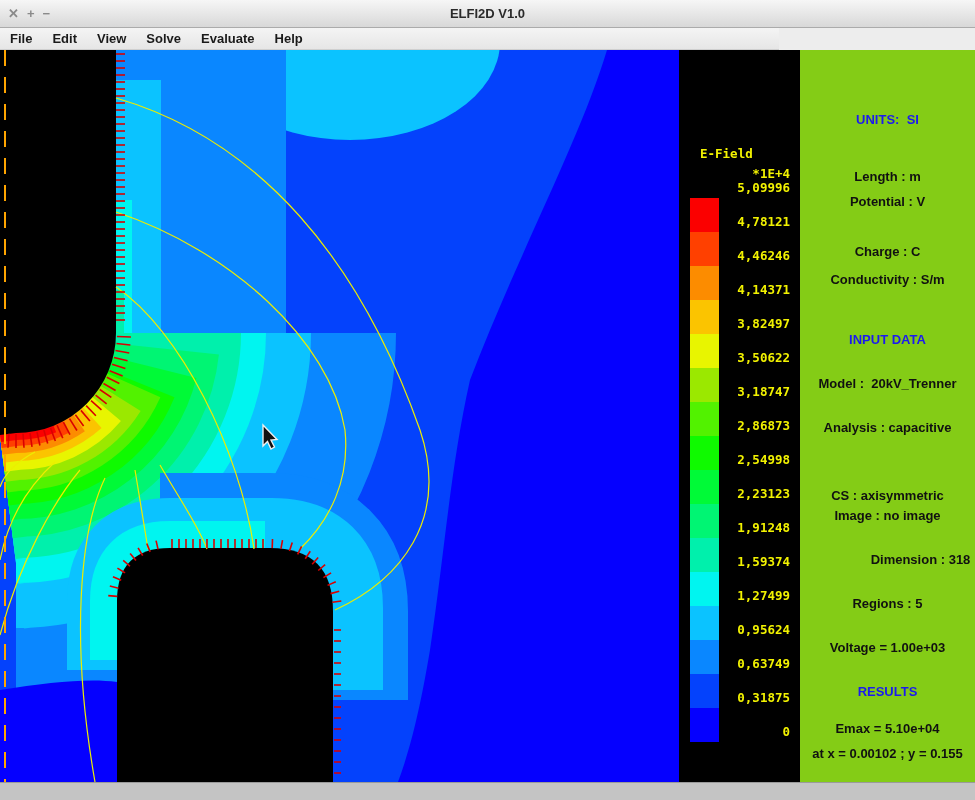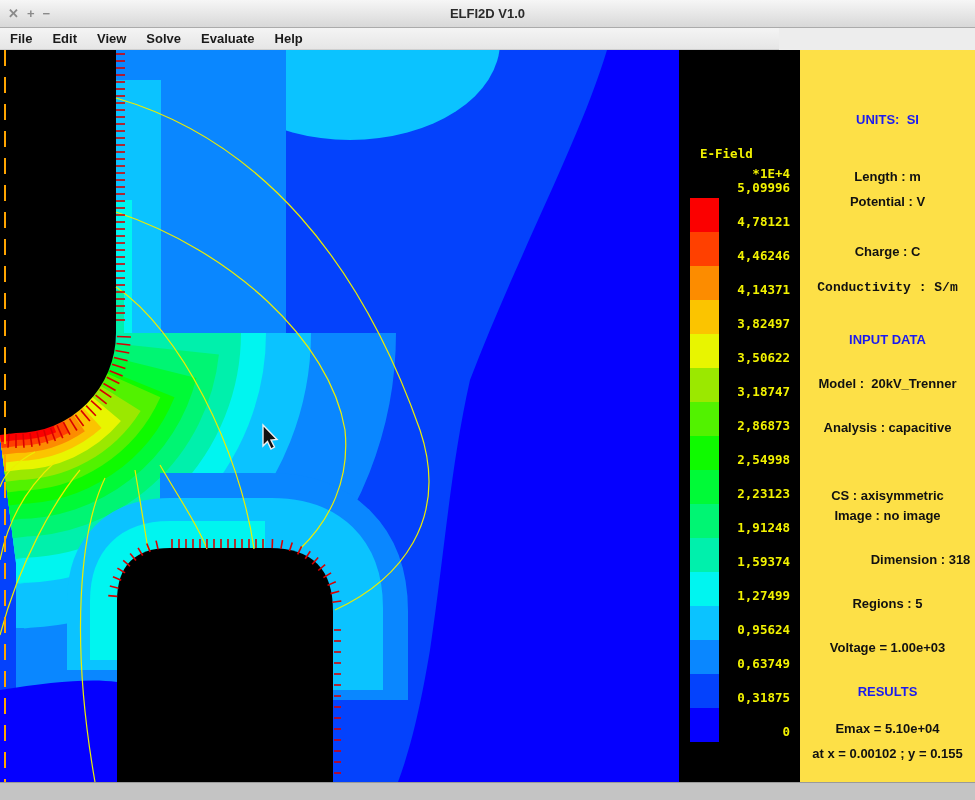--- a/index.html
+++ b/index.html
@@ -14,21 +14,21 @@
     line-height:28px;font-size:13px;font-weight:bold;color:#2A2A2A;}
   
   #menubar{position:absolute;left:0;top:28px;width:779px;height:22px;
     background:linear-gradient(#F4F4F4,#E6E6E6);border-bottom:1px solid #CFCFCF;
     box-sizing:border-box;display:flex;align-items:center;padding-left:8px;}
   .menu-item{font-size:13px;font-weight:bold;color:#1A1A1A;padding:0 10px;line-height:21px;}
   .menu-item:first-child{padding-left:2px;}
   
   #fieldwrap{position:absolute;left:0;top:50px;width:824px;height:732px;}
   
-  #panel{position:absolute;left:800px;top:50px;width:175px;height:732px;background:#fde047;}
+  #panel{position:absolute;left:800px;top:50px;width:175px;height:732px;background:#84cc16;}
   .panel-row{position:absolute;left:0;width:175px;height:18px;line-height:18px;
     text-align:center;font-size:13px;font-weight:bold;color:#111;white-space:pre;}
   .panel-row.header{color:var(--accent-blue,#1B1BEF);}
   
   #statusbar{position:absolute;left:0;top:782px;width:975px;height:18px;
     background:#C4C4C4;border-top:1px solid #9A9A9A;box-sizing:border-box;}
   text.legend-label{font-family:"DejaVu Sans Mono",monospace;font-size:12.5px;font-weight:bold;}
 </style>
 </head>
 <body>
@@ -268,21 +268,21 @@
 
     <path d="M263,375 L263,396 L267.5,391.5 L271,399 L274.5,397 L271,390 L277,389.5 Z" fill="#111111" stroke="#EEEEEE" stroke-width="1.4"></path>
   </svg>
   </div>
 
   <div id="panel">
       <div class="panel-row header" style="top: 61px;">UNITS:  SI</div>
       <div class="panel-row" style="top: 105px; margin-top: 13px;">Length : m</div>
       <div class="panel-row" style="top: 143px;">Potential : V</div>
       <div class="panel-row" style="top: 193px;">Charge : C</div>
-      <div class="panel-row" style="top: 229px; font-family: Liberation Mono, monospace;">Conductivity : S/m</div>
+      <div class="panel-row" style="top: 221px;">Conductivity : S/m</div>
       <div class="panel-row header" style="top: 281px;">INPUT DATA</div>
       <div class="panel-row" style="top: 325px;">Model :  20kV_Trenner</div>
       <div class="panel-row" style="top: 369px;">Analysis : capacitive</div>
       <div class="panel-row" style="top: 437px;">CS : axisymmetric</div>
       <div class="panel-row" style="top: 457px;">Image : no image</div>
       <div class="panel-row" style="top: 501px; padding-left: 33px;">Dimension : 318</div>
       <div class="panel-row" style="top: 545px;">Regions : 5</div>
       <div class="panel-row" style="top: 589px;">Voltage = 1.00e+03</div>
       <div class="panel-row header" style="top: 633px;">RESULTS</div>
       <div class="panel-row" style="top: 670px;">Emax = 5.10e+04</div>

